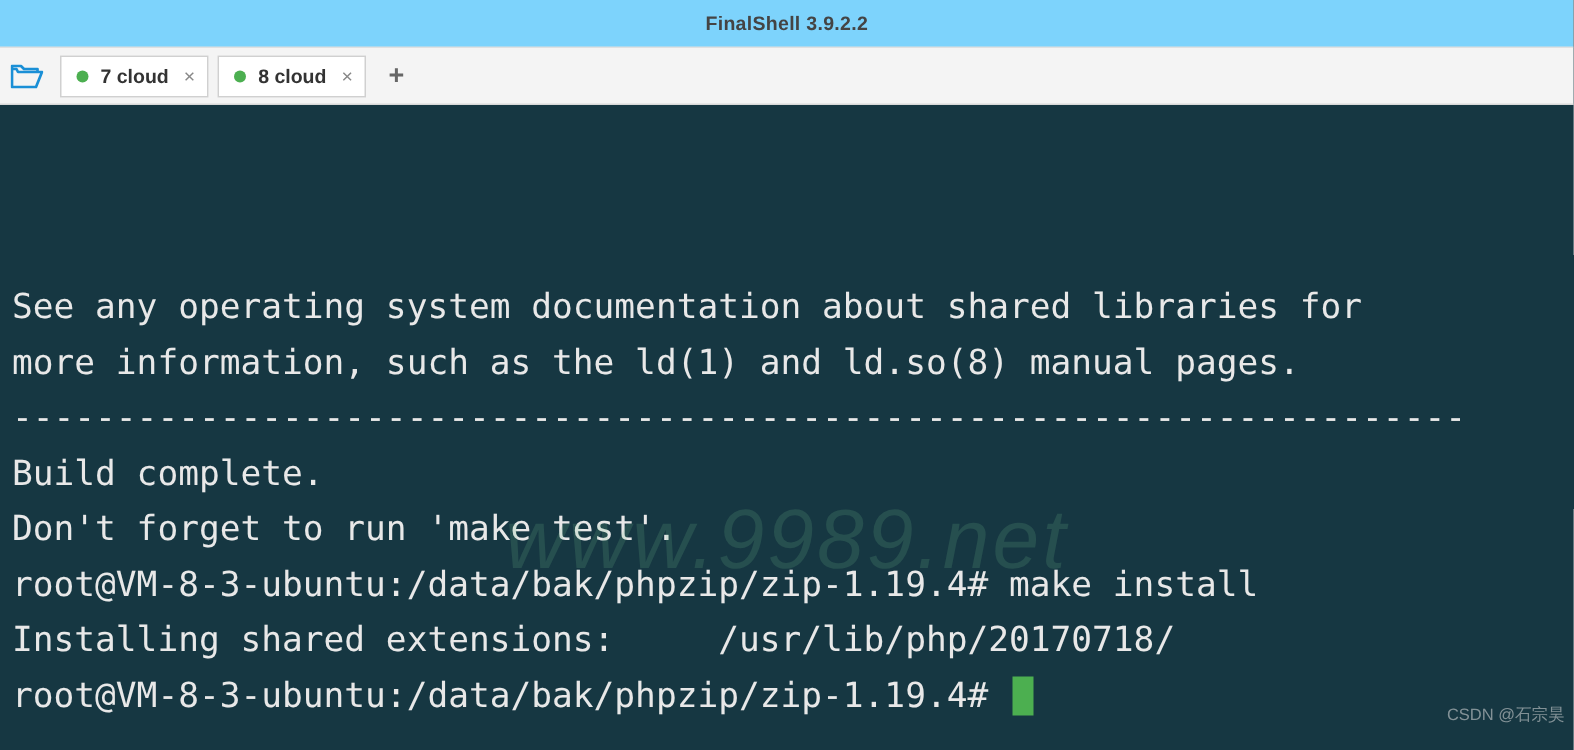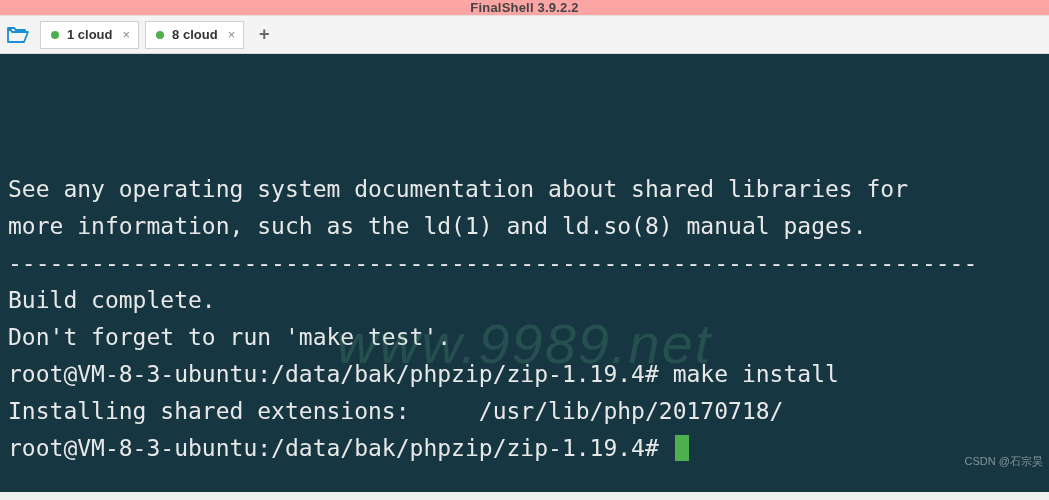--- a/index.html
+++ b/index.html
@@ -1,17 +1,17 @@
 <!DOCTYPE html>
 <html><head>
 <meta charset="utf-8">
 <style>
   * { margin:0; padding:0; box-sizing:border-box; }
   body { width:1049px; height:500px; font-family:"Segoe UI",Arial,sans-serif; background:#f0f0f0; overflow:hidden; position:relative; }
-  .titlebar { height:16px; display:flex; align-items:center; justify-content:center; background:#fca5a5; border-bottom:1px solid #e0e0e0; }
+  .titlebar { height:32px; display:flex; align-items:center; justify-content:center; background:#7dd3fc; border-bottom:1px solid #e0e0e0; }
   .titlebar span { font-size:13px; font-weight:600; color:#444; letter-spacing:0.2px; }
   .tabbar { height:38px; background:#f4f4f4; border-bottom:1px solid #d8d8d8; display:flex; align-items:center; padding-left:4px; }
   .folder-icon { width:28px; height:28px; display:flex; align-items:center; justify-content:center; margin-right:8px; cursor:pointer; }
   .tab { display:flex; align-items:center; height:28px; background:#fff; border:1px solid #d0d0d0; border-radius:0; margin-right:6px; padding:0 8px 0 10px; cursor:pointer; }
   .tab .dot { width:8px; height:8px; border-radius:50%; background:#4caf50; margin-right:8px; }
   .tab .tlabel { font-size:13px; font-weight:600; color:#333; margin-right:10px; }
   .tab .tclose { color:#888; font-size:13px; cursor:pointer; line-height:1; }
   .newtab { width:20px; height:20px; display:flex; align-items:center; justify-content:center; color:#666; font-size:18px; font-weight:600; cursor:pointer; margin-left:4px; }
   .terminal { height:438px; background:#163742; color:#e8e8e8; font-family:"Consolas","Menlo",monospace; font-size:23px; line-height:37px; padding:6px 8px; white-space:pre; overflow:hidden; position:relative; }
   .cursor { display:inline-block; width:14px; height:26px; background:#4caf50; vertical-align:text-bottom; margin-left:2px; }
@@ -26,21 +26,21 @@
 </div>
 
 <div class="tabbar">
   <div class="folder-icon">
     <svg width="22" height="18" viewBox="0 0 22 18">
       <path d="M1 4 L1 16 L17 16 L21 6 L5 6 L4 4 Z M1 4 L1 2 L7 2 L9 4 L18 4 L18 6" fill="none" stroke="#1a8fd6" stroke-width="1.8" stroke-linejoin="round"></path>
     </svg>
   </div>
   <div class="tab">
     <span class="dot"></span>
-    <span class="tlabel">1 cloud</span>
+    <span class="tlabel">7 cloud</span>
     <span class="tclose">×</span>
   </div>
   <div class="tab">
     <span class="dot"></span>
     <span class="tlabel">8 cloud</span>
     <span class="tclose">×</span>
   </div>
   <div class="newtab">+</div>
 </div>
 

